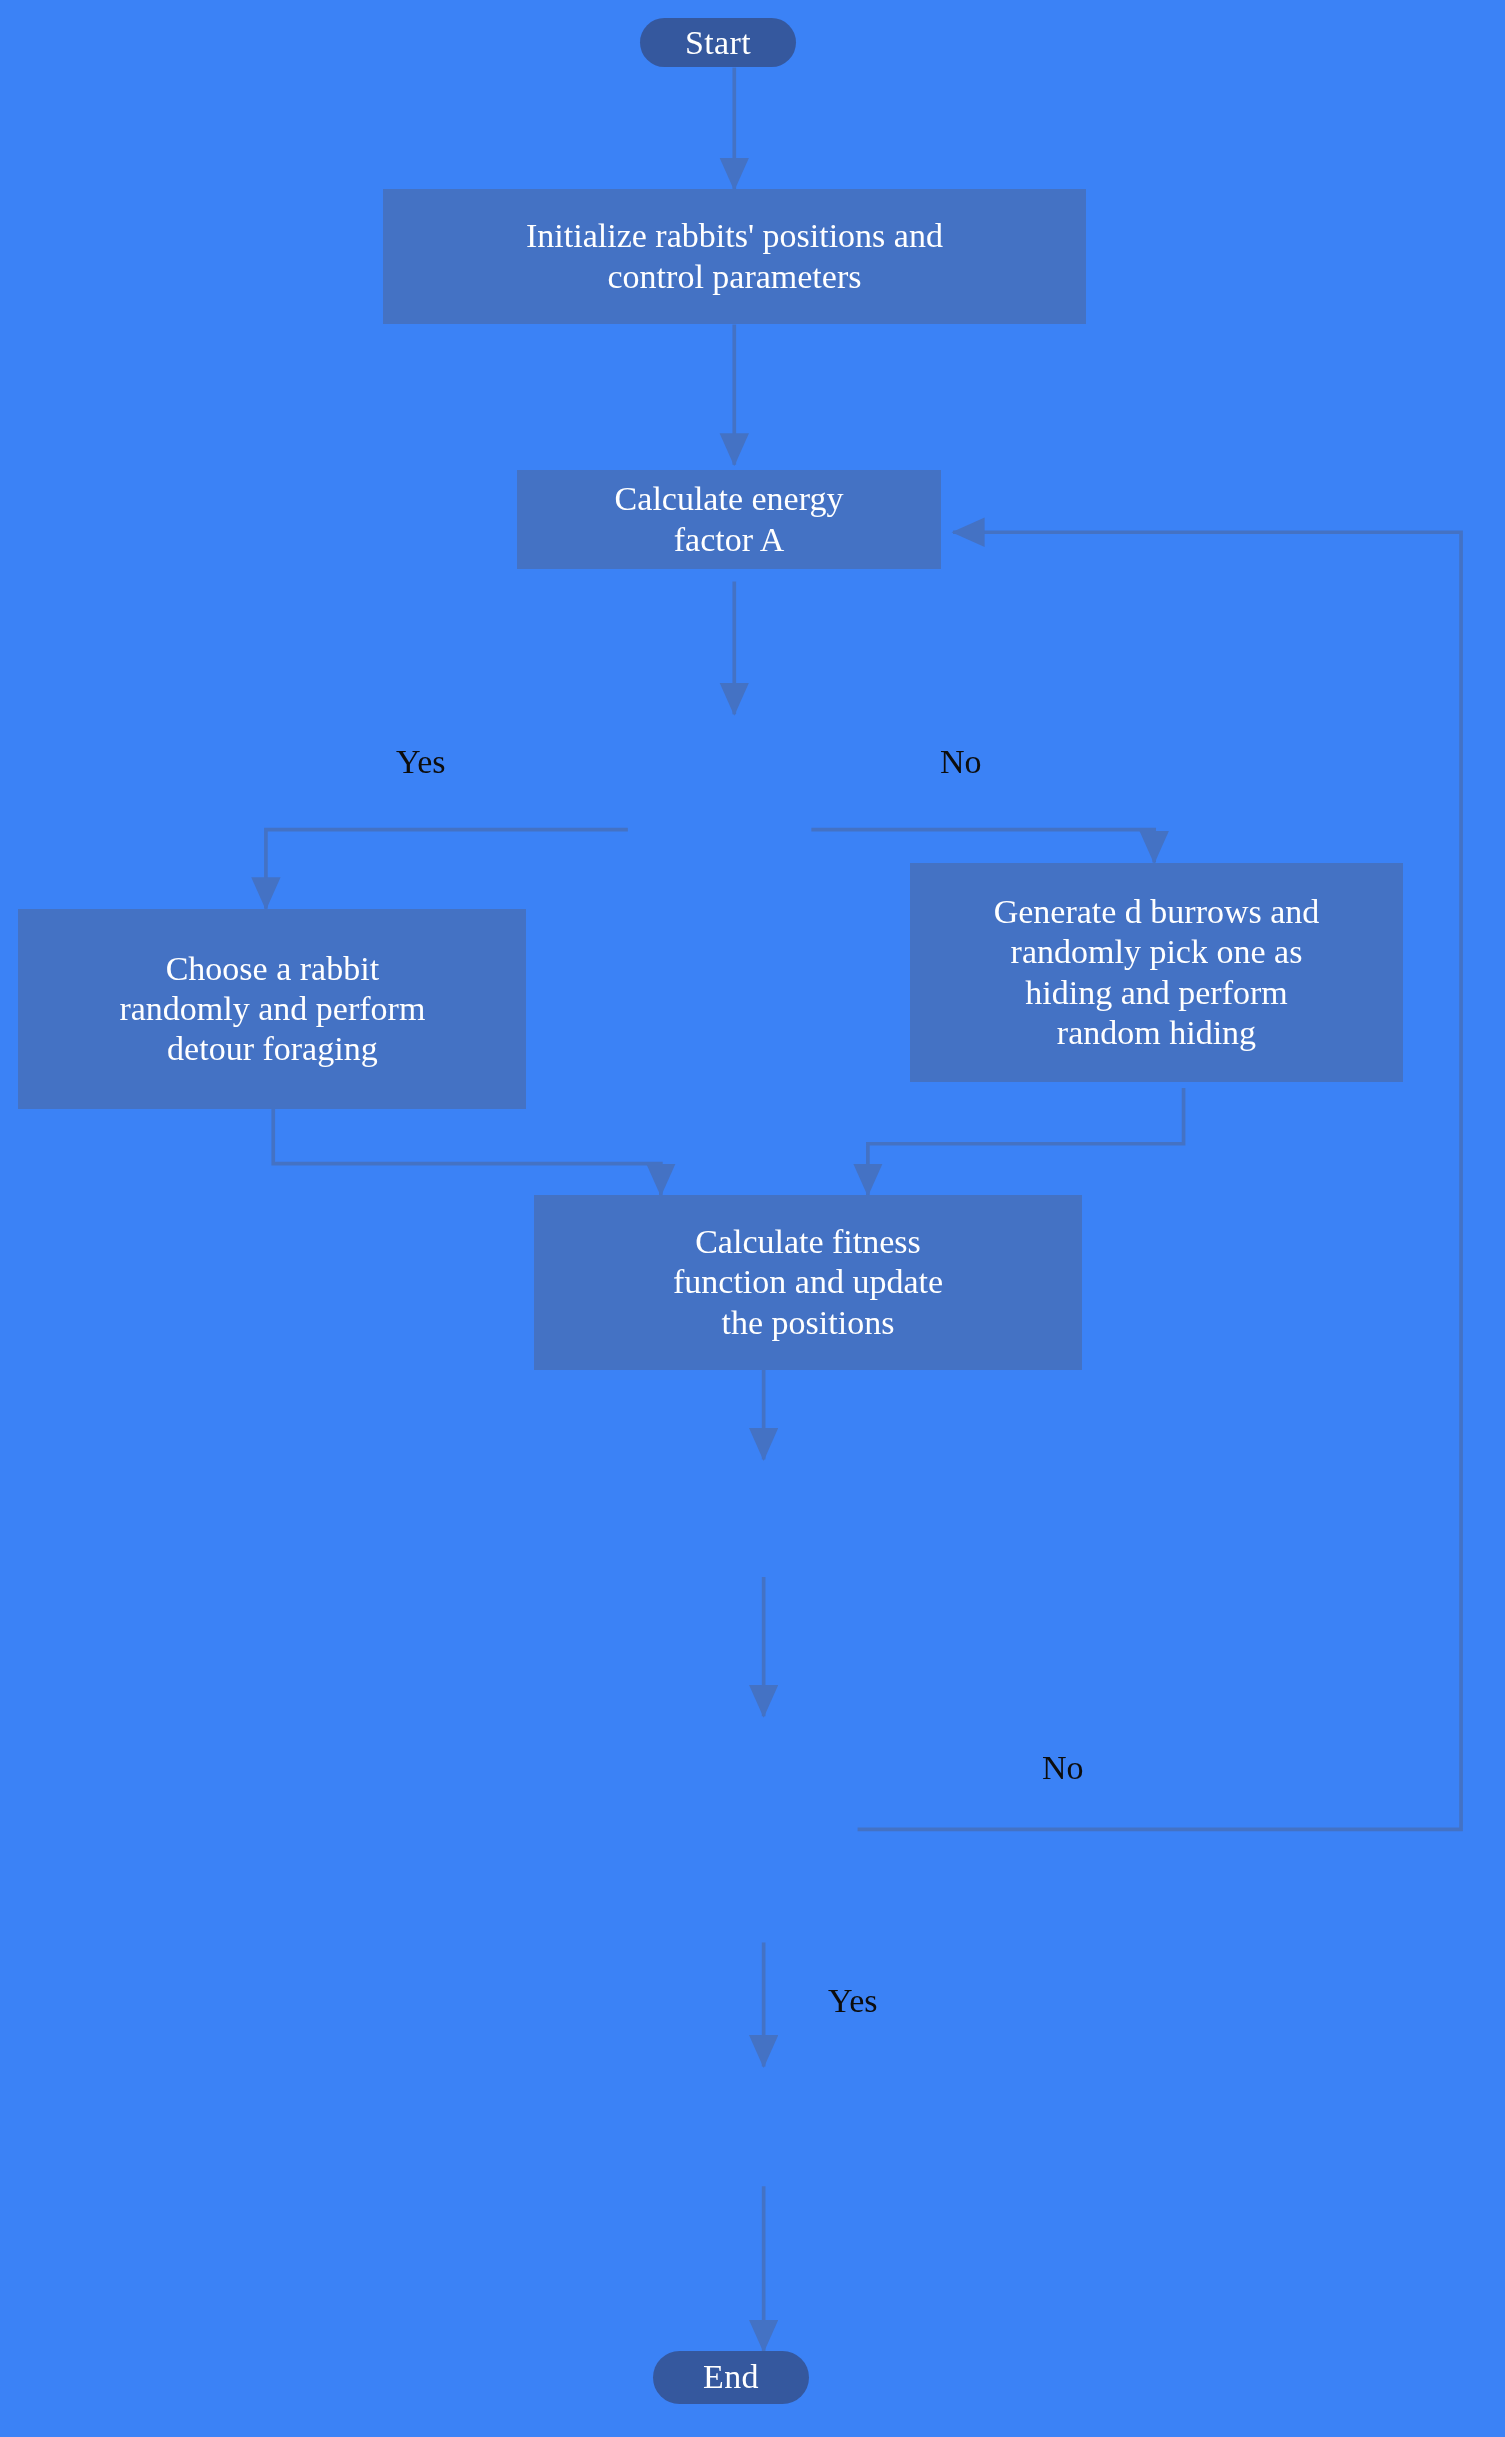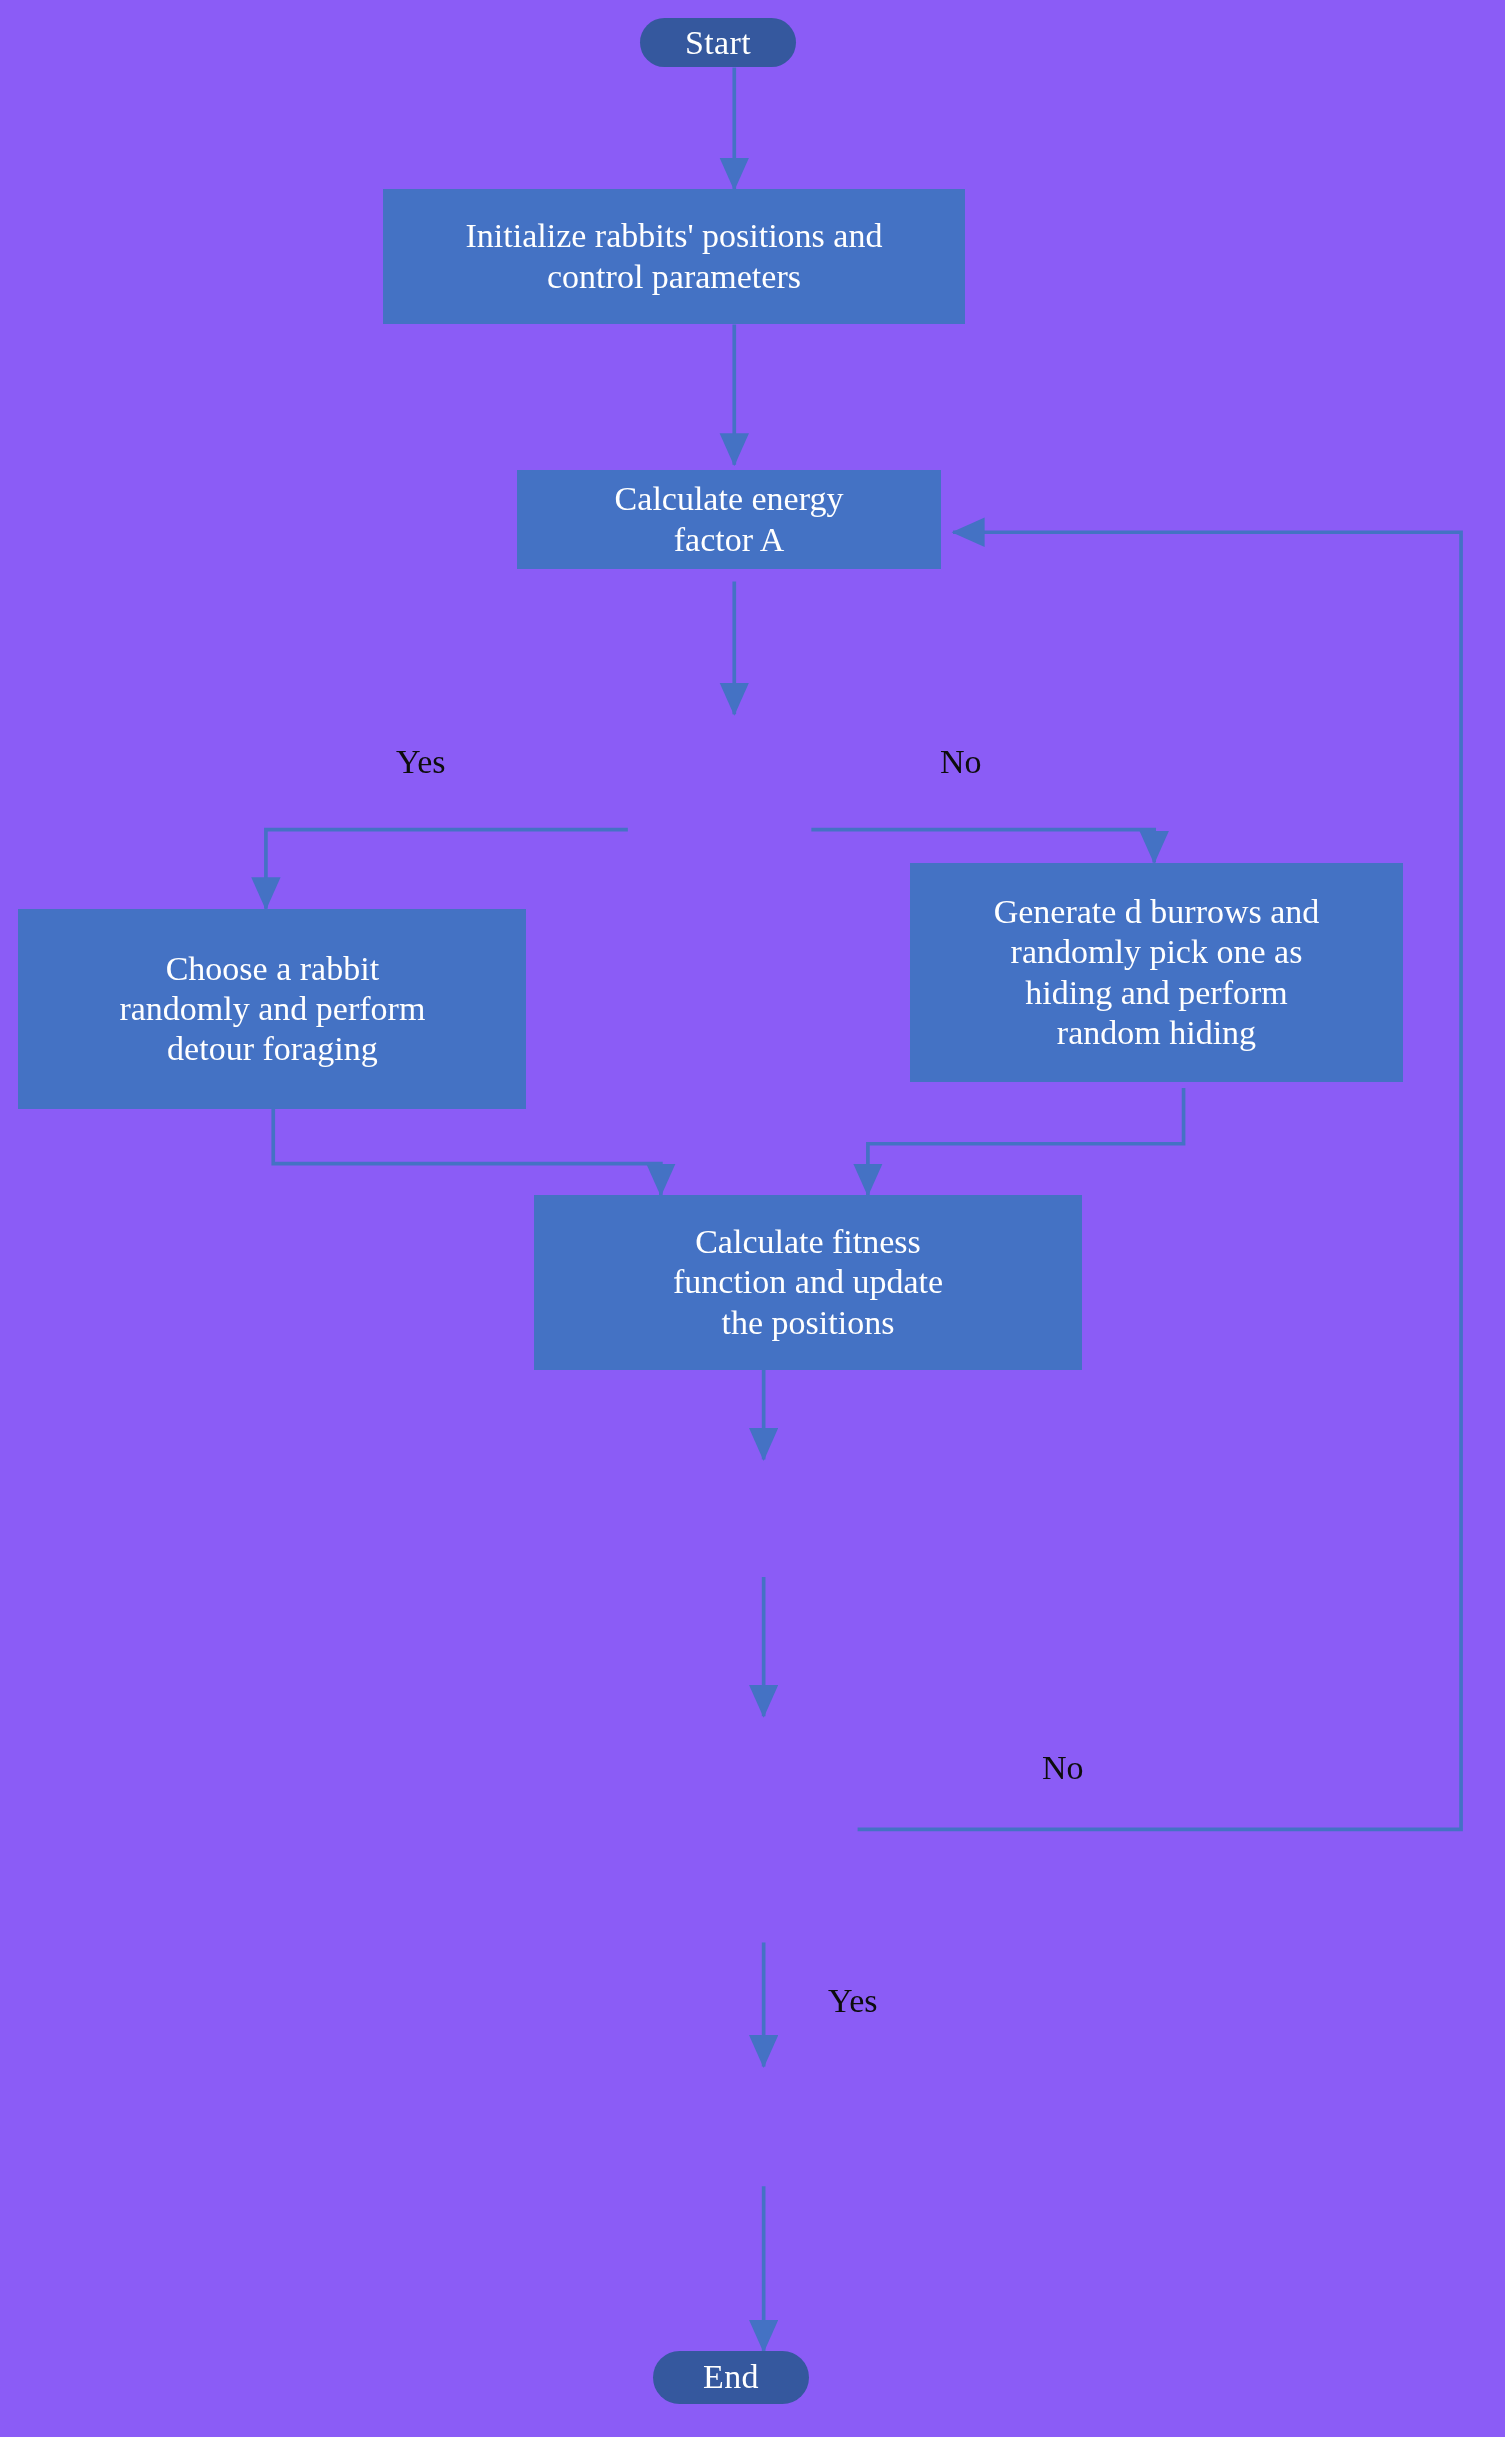--- a/index.html
+++ b/index.html
@@ -2,21 +2,21 @@
 <html style="font-size:11.7px"><head>
 <meta charset="utf-8">
 <title>Flowchart</title>
 <style>
   html,body{margin:0;padding:0;background:#ffffff;}
   body{font-family:"Liberation Serif","DejaVu Serif",serif;}
   #canvas{
     position:relative;
     width:1506px;
     height:2438px;
-    background:#8b5cf6;
+    background:#3b82f6;
     overflow:hidden;
   }
   .node{
     position:absolute;
     display:flex;
     align-items:center;
     justify-content:center;
     text-align:center;
     color:#ffffff;
     box-sizing:border-box;
@@ -109,21 +109,21 @@
 
     <path class="lk" d="M 1040 2646 L 1040 2815" marker-end="url(#arrow)"></path>
 
     <path class="lk" d="M 1040 2978 L 1040 3203" marker-end="url(#arrow)"></path>
   </svg>
 
   <div class="node terminator" style="left:640px;top:18.4px;width:156px;height:49px;">
     <span>Start</span>
   </div>
 
-  <div class="node process" style="left:383px;top:189px;width:582px;height:135px;">
+  <div class="node process" style="left:383px;top:189px;width:703px;height:135px;">
     <span>Initialize rabbits' positions and
 control parameters</span>
   </div>
 
   <div class="node process" style="left:517px;top:470px;width:424px;height:99px;">
     <span>Calculate energy
 factor A</span>
   </div>
 
 

